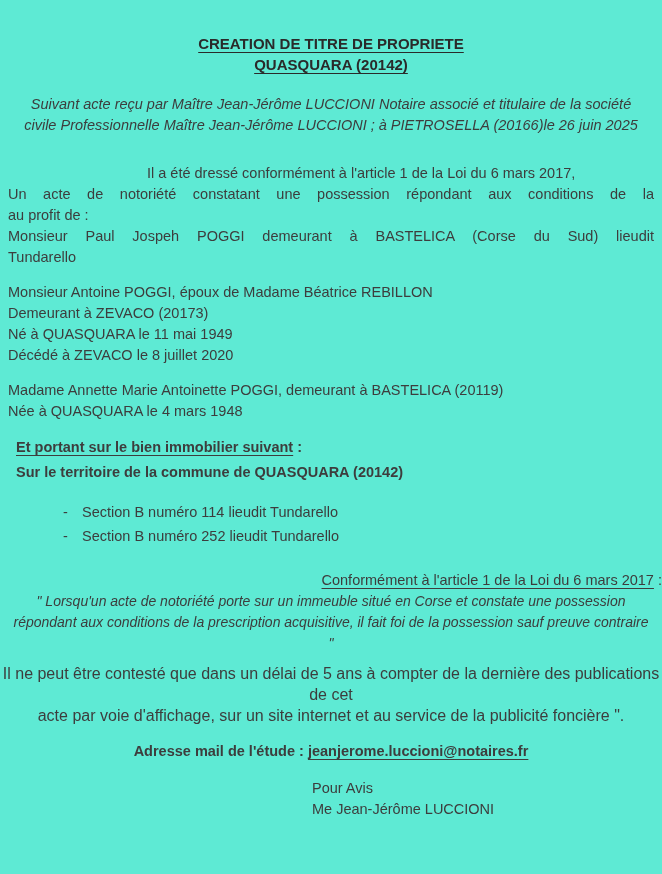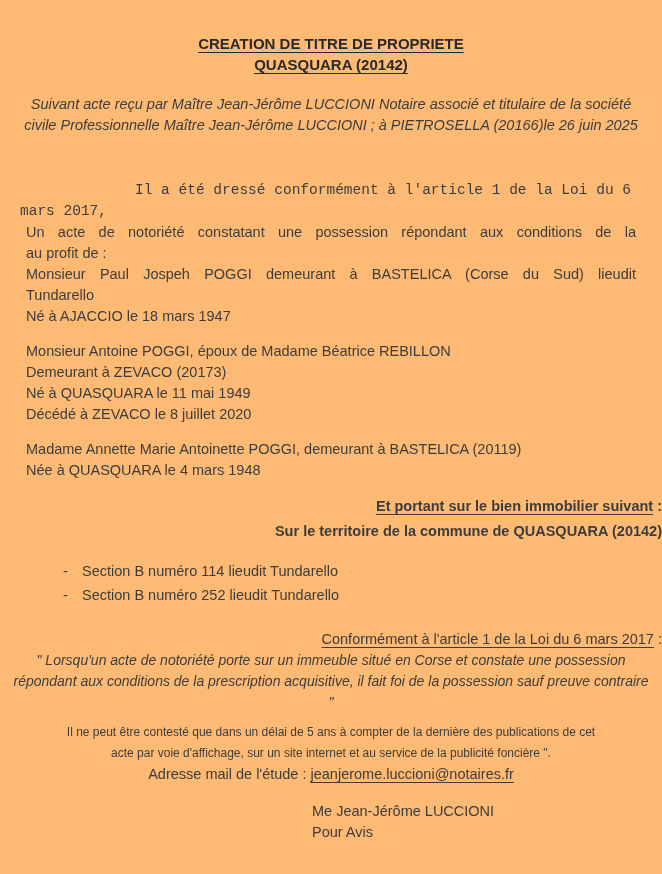--- a/index.html
+++ b/index.html
@@ -1,59 +1,59 @@
 <!DOCTYPE html>
 <html><head>
 <meta charset="utf-8">
 <style>
   html, body { margin: 0; padding: 0; background: #ffffff; }
   .page {
     position: relative;
     width: 662px;
     height: 874px;
     margin: 0 auto;
-    background: #fdba74;
+    background: #5eead4;
     overflow: hidden;
     font-family: "Liberation Sans", sans-serif;
     font-size: 14.5px;
     line-height: 21px;
     color: #3d3d3d;
     box-sizing: border-box;
     padding-top: 33px;
   }
   .u      { text-decoration: underline; text-underline-offset: 3px; }
-  .body-pad { padding: 0 26px; }
+  .body-pad { padding: 0 8px; }
 
   .title { text-align: center; font-weight: bold; font-size: 15px; color: #2a2a2a; }
   .title .t-line { display: block; }
 
   .intro { margin-top: 19px; text-align: center; font-style: italic; }
 
-  .drafted { margin-top: 44px; padding: 0 20px; text-indent: 115px; font-family: Liberation Mono, monospace; }
+  .drafted { margin-top: 27px; padding: 0 32px; text-indent: 115px; }
 
   .just-line { text-align: justify; text-align-last: justify; }
 
   .group-gap  { margin-top: 14px; }
 
-  .heading-center { text-align: right; }
+  .heading-center { text-align: left; padding-left: 16px; }
   .property-heading  { margin-top: 15px; font-weight: bold; }
   .territory-heading { margin-top: 4px; font-weight: bold; }
 
   .parcels { margin-top: 19px; padding-left: 63px; }
   .parcel-item { display: flex; margin-bottom: 3px; }
   .parcel-dash { display: inline-block; width: 19px; flex: 0 0 19px; }
 
   .law-heading { margin-top: 23px; text-align: right; }
 
   .quote { text-align: center; font-style: italic; font-size: 14px; }
   .quote div { white-space: nowrap; }
 
-  .contest { margin-top: 9px; text-align: center; font-size: 12px; line-height: 21px; }
+  .contest { margin-top: 9px; text-align: center; font-size: 16px; line-height: 21px; }
 
-  .contact { text-align: center; }
+  .contact { margin-top: 15px; text-align: center; font-weight: bold; }
   .email-link { color: inherit; text-decoration: underline; text-underline-offset: 3px; cursor: pointer; }
 
   .signature { margin-top: 16px; padding-left: 312px; }
 </style>
 </head>
 <body>
 
 <div class="page">
 
   <div class="title">
@@ -69,21 +69,20 @@
   <div class="drafted">Il a été dressé conformément à l'article 1 de la Loi du 6 mars 2017,</div>
 
   <div class="body-pad">
     <div class="just-line">Un acte de notoriété constatant une possession répondant aux conditions de la</div>
     <div>au profit de :</div>
   </div>
 
   <div class="body-pad">
     <div class="just-line">Monsieur Paul Jospeh POGGI demeurant à BASTELICA (Corse du Sud) lieudit</div>
     <div>Tundarello</div>
-    <div>Né à AJACCIO le 18 mars 1947</div>
   </div>
 
   <div class="body-pad group-gap">
     <div>Monsieur Antoine POGGI, époux de Madame Béatrice REBILLON</div>
     <div>Demeurant à ZEVACO (20173)</div>
     <div>Né à QUASQUARA le 11 mai 1949</div>
     <div>Décédé à ZEVACO le 8 juillet 2020</div>
   </div>
 
   <div class="body-pad group-gap">
@@ -121,17 +120,17 @@
   <div class="contest">
     <div>Il ne peut être contesté que dans un délai de 5 ans à compter de la dernière des publications de cet</div>
     <div>acte par voie d'affichage, sur un site internet et au service de la publicité foncière ".</div>
   </div>
 
   <div class="contact">
     <span>Adresse mail de l'étude : </span><a class="email-link">jeanjerome.luccioni@notaires.fr</a>
   </div>
 
   <div class="signature">
+    <div>Pour Avis</div>
     <div>Me Jean-Jérôme LUCCIONI</div>
-    <div>Pour Avis</div>
   </div>
 
 </div>
 
 </body></html>

